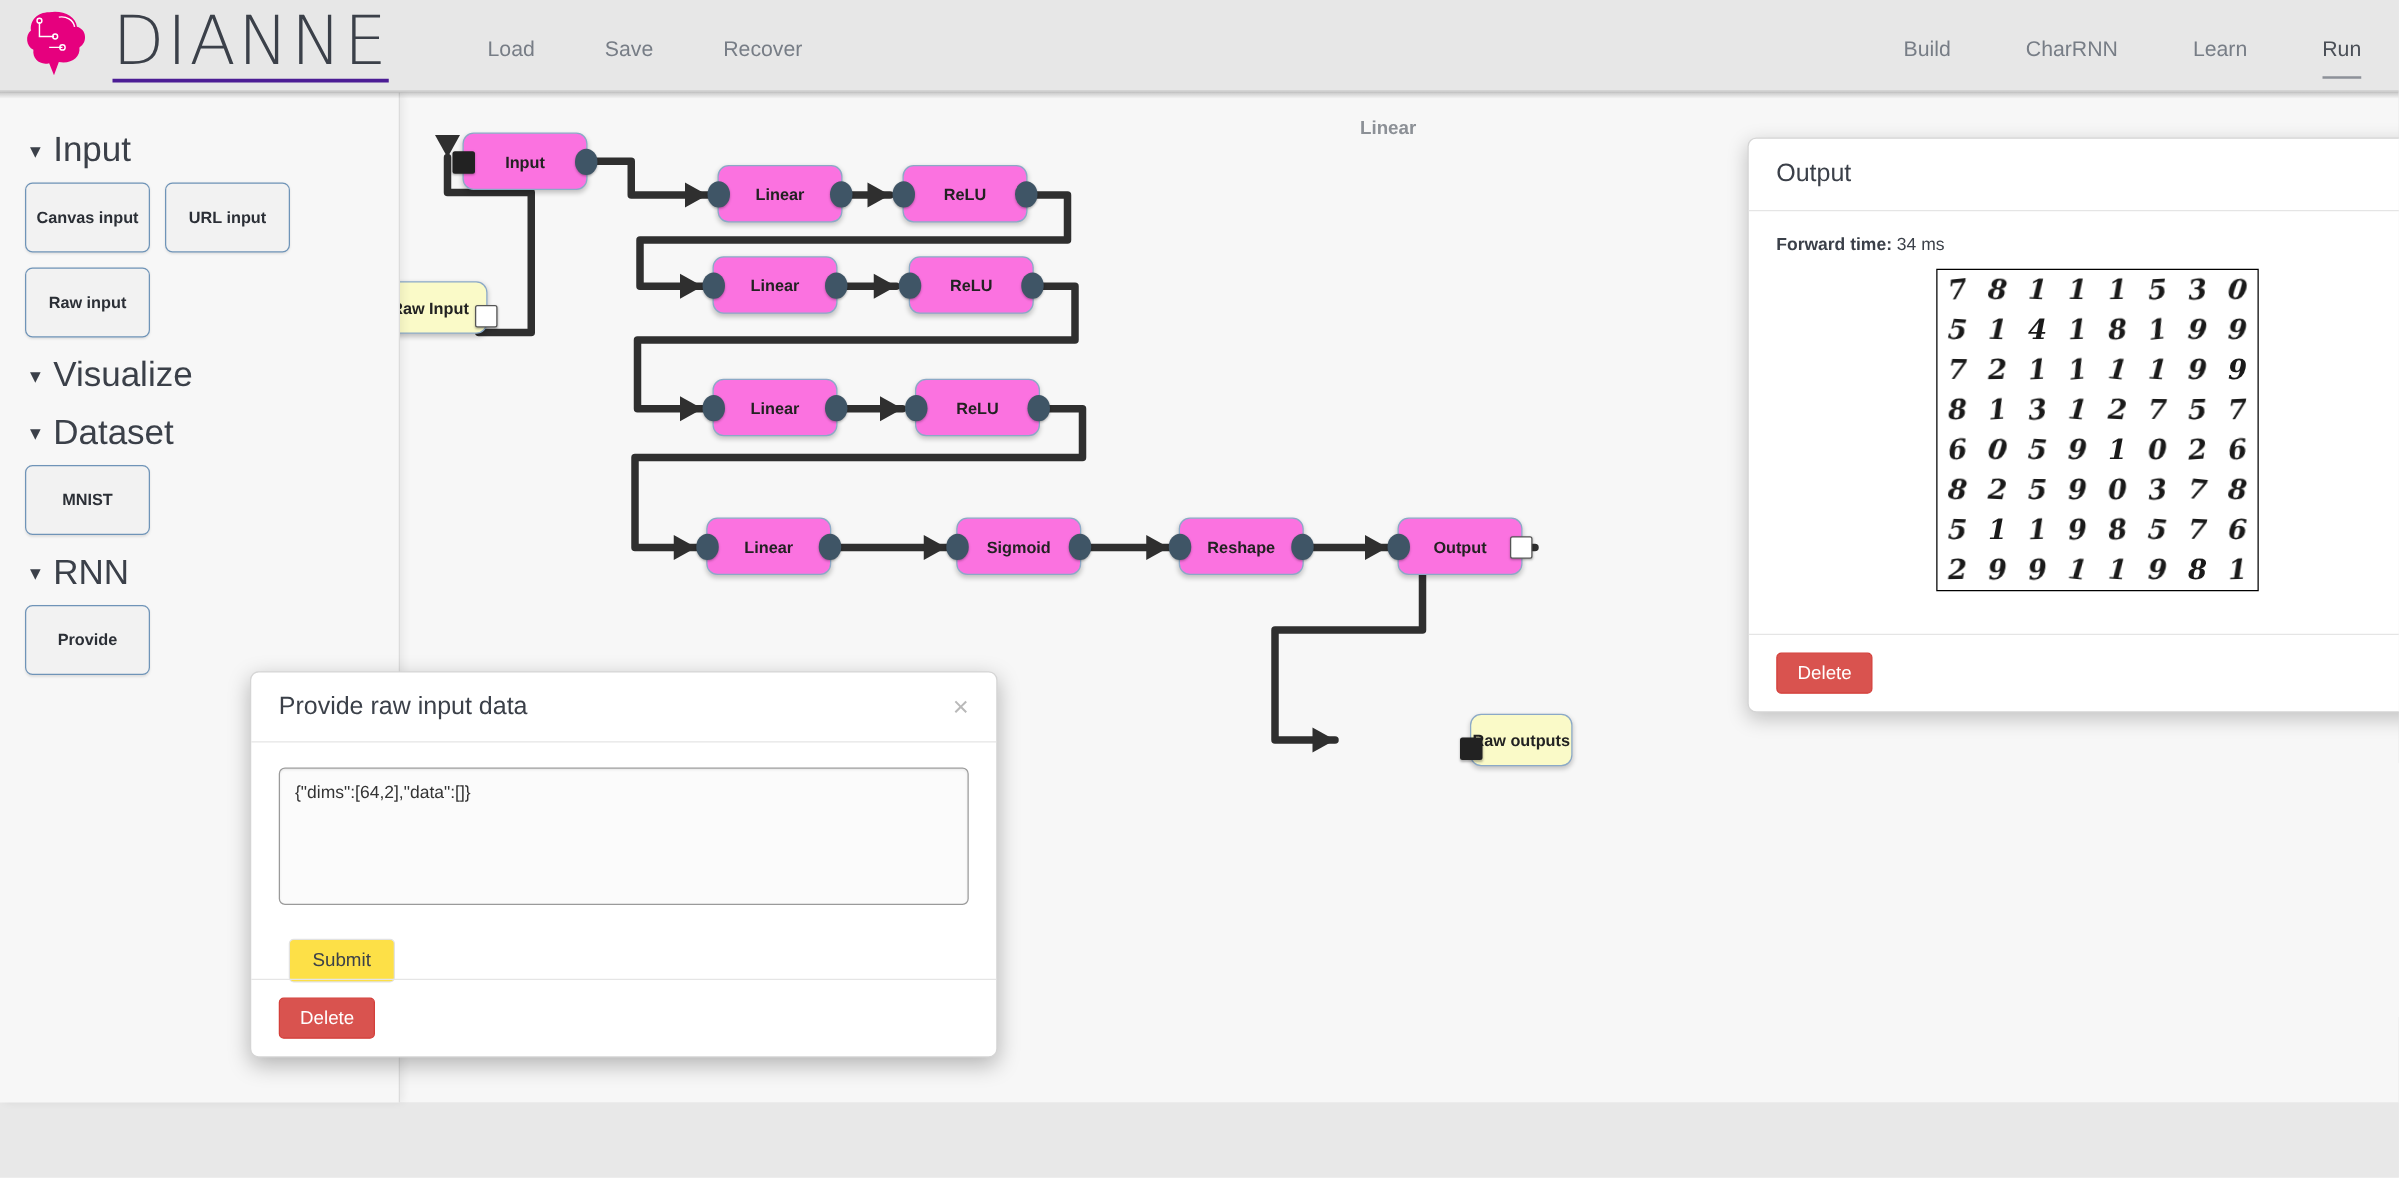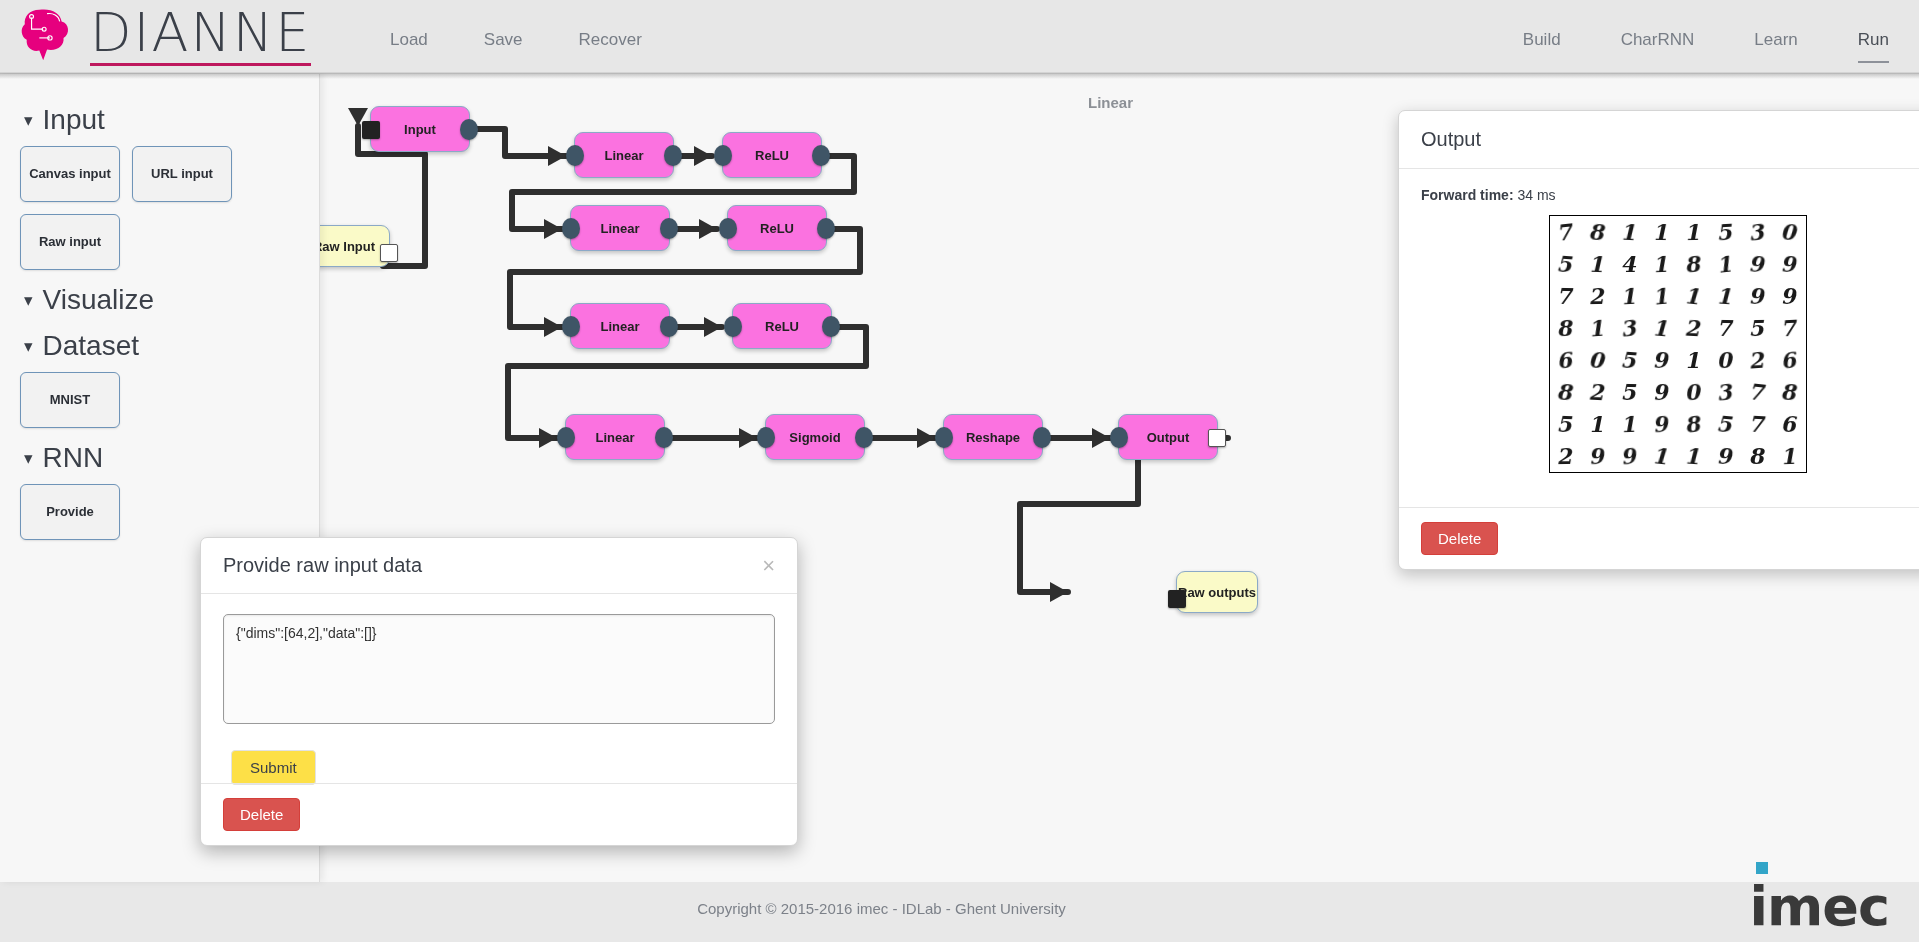--- a/index.html
+++ b/index.html
@@ -24,21 +24,21 @@
     position:absolute; top:73px; left:0; width:1919px; height:6px;
     background:linear-gradient(to bottom, rgba(0,0,0,0.22), rgba(0,0,0,0));
     z-index:39;
   }
   #brand { position:absolute; left:18px; top:4px; display:flex; align-items:center; }
   #brand-logo { width:62px; height:62px; }
   #brand-word {
     font-family:"DejaVu Sans", sans-serif;
     font-size:54px; letter-spacing:2px; color:#3b4049;
     font-weight:300; margin-left:10px; line-height:56px;
-    border-bottom:3px solid #be185d; padding-bottom:2px;
+    border-bottom:3px solid #4c1d95; padding-bottom:2px;
   }
   .nav-left { position:absolute; top:30px; left:390px; display:flex; gap:56px; }
   .nav-left a { font-size:17px; color:#777d86; text-decoration:none; }
   .nav-right { position:absolute; top:30px; right:30px; display:flex; gap:60px; }
   .nav-right a { font-size:17px; color:#777d86; text-decoration:none; padding-bottom:11px; }
   .nav-right a.active { color:#4a4f57; border-bottom:2px solid #8d9199; }
 
   
   #sidebar {
     position:absolute; left:0; top:74px; width:320px; height:808px;
@@ -472,18 +472,13 @@
   <div id="modal-body">
     <textarea id="raw-textarea" placeholder="" style="">{"dims":[64,2],"data":[]}</textarea>
     <button id="submit-btn">Submit</button>
   </div>
   <div id="modal-foot">
     <button class="btn-danger">Delete</button>
   </div>
 </section>
 
 <footer id="footer">
-  <div id="copyright">Copyright © 2015-2016 imec - IDLab - Ghent University</div>
-  <div id="imec-logo">
-    <div id="imec-dot"></div>
-    <div id="imec-word">imec</div>
-  </div>
 </footer>
 
 </body></html>

